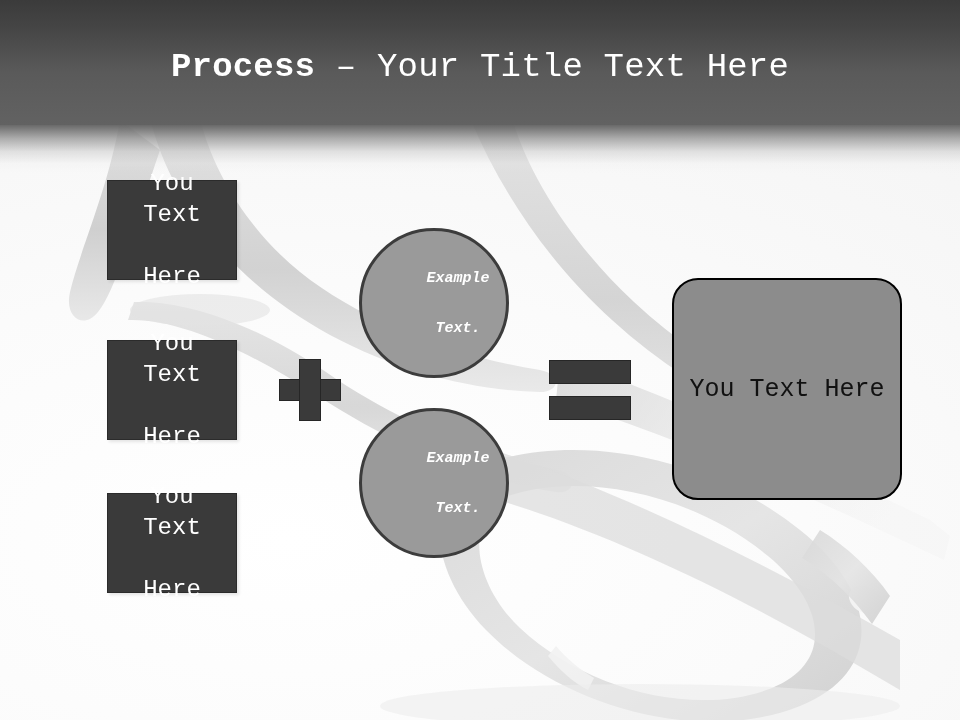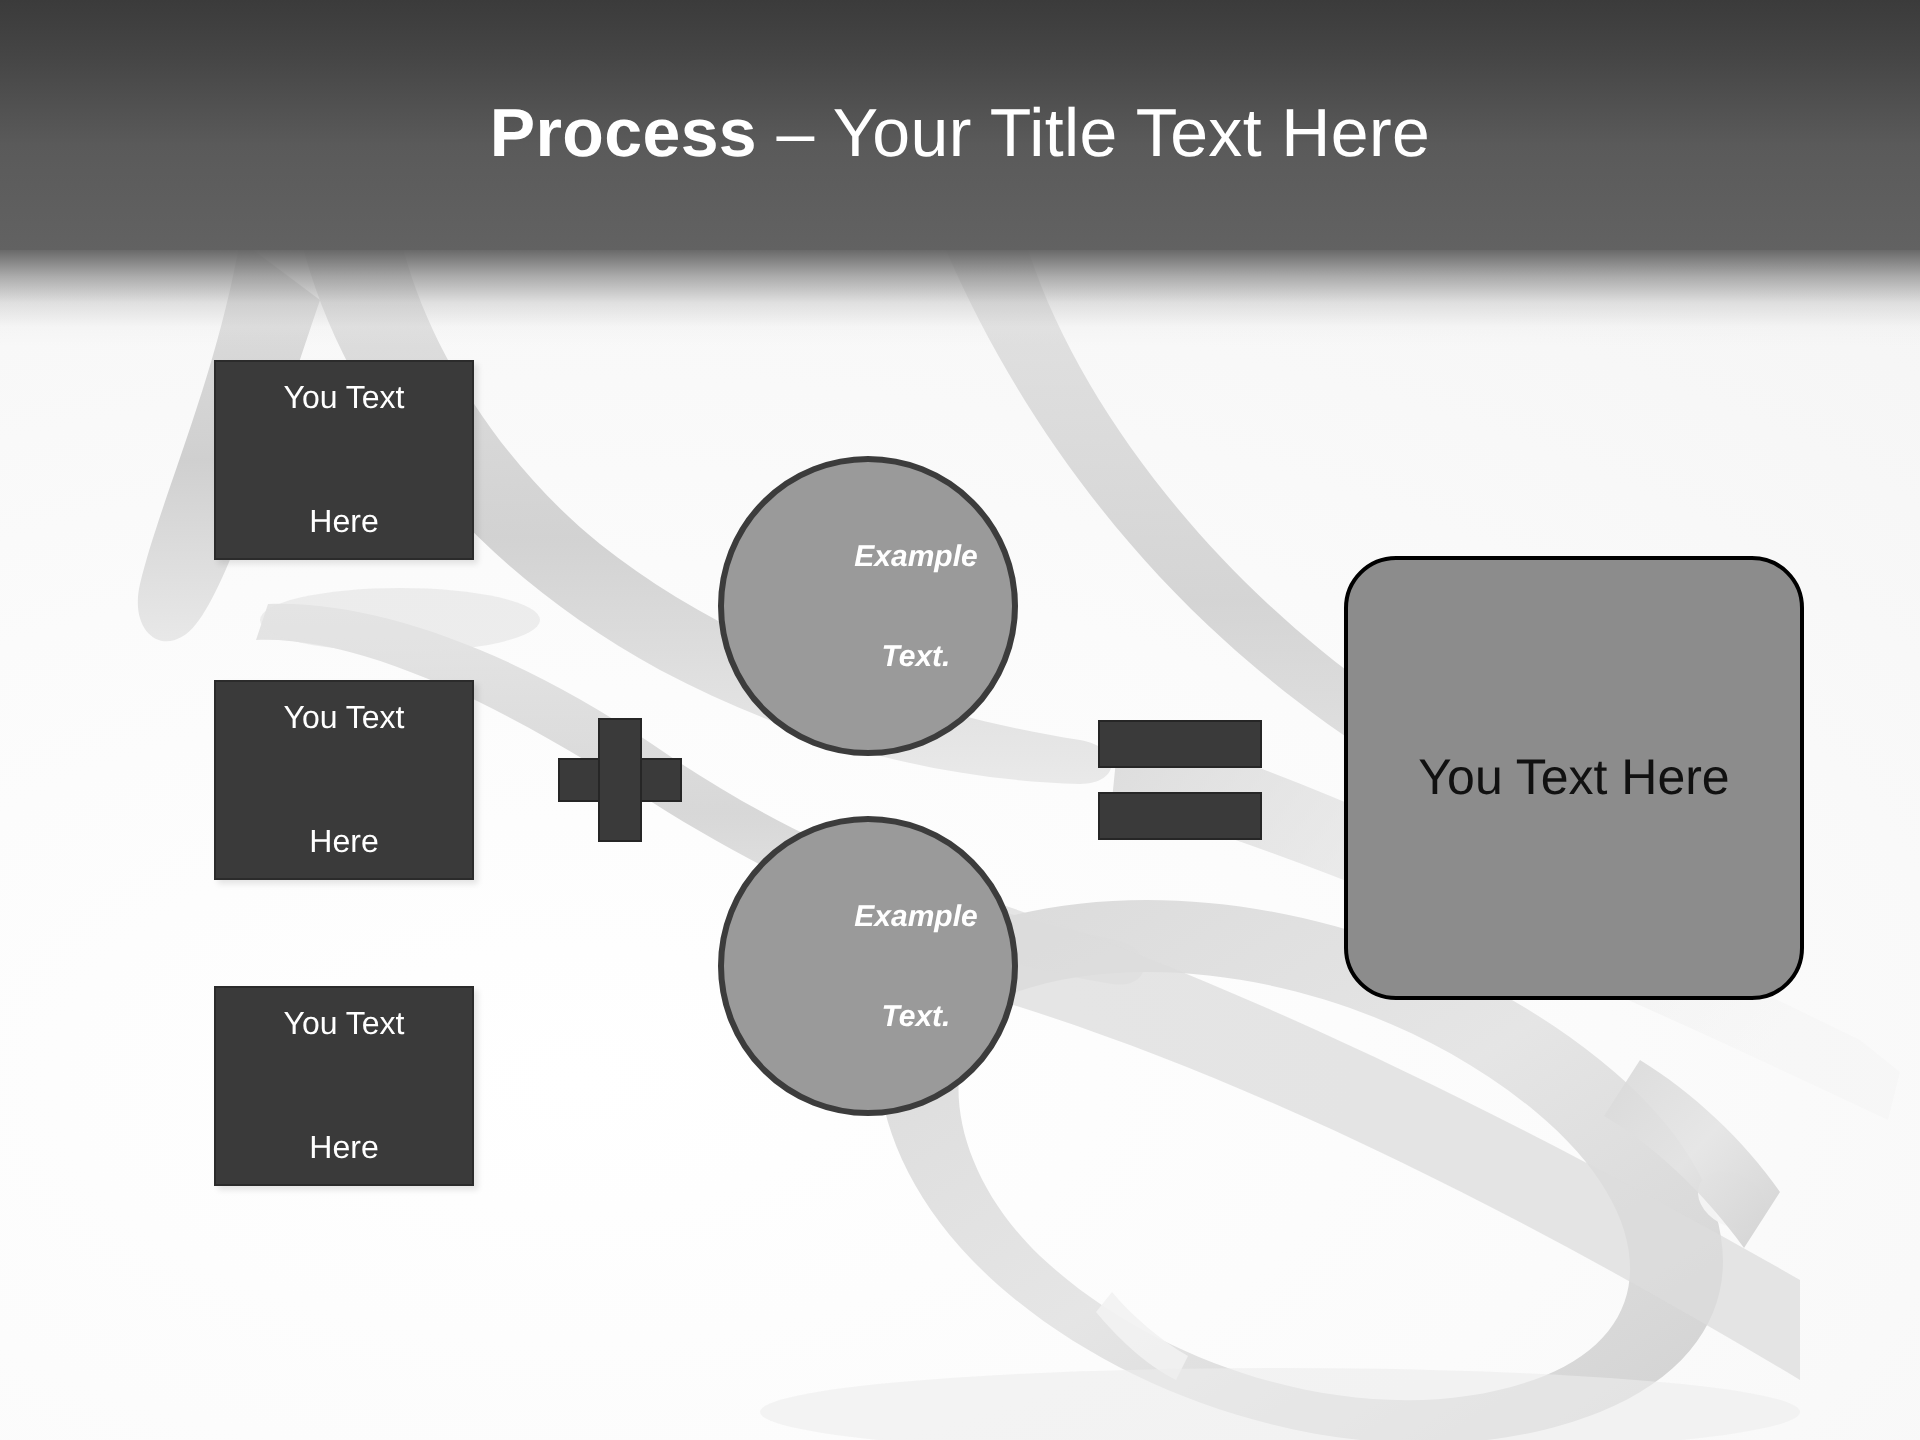--- a/index.html
+++ b/index.html
@@ -6,21 +6,21 @@
     margin: 0;
     padding: 0;
     background: #ffffff;
   }
   #slide {
     position: relative;
     width: 960px;
     height: 720px;
     overflow: hidden;
     background: #fdfdfd;
-    font-family: Liberation Sans, sans-serif;
+    font-family: Liberation Mono, monospace;
   }
 
   
   .bg-wrap {
     position: absolute;
     inset: 0;
     overflow: hidden;
     z-index: 0;
   }
   .bg-base {
@@ -78,21 +78,21 @@
 
   
   .dark-box {
     position: absolute;
     width: 130px;
     height: 100px;
     background: #3a3a3a;
     border: 1px solid #2b2b2b;
     box-sizing: border-box;
     color: #ffffff;
-    font-size: 16px;
+    font-size: 24px;
     line-height: 31px;
     text-align: center;
     display: flex;
     align-items: center;
     justify-content: flex-end;
     z-index: 5;
     box-shadow: 2px 2px 3px rgba(0,0,0,0.10);
   }
   .dark-box span { display: block; width: 100%; padding: 0 8px; box-sizing: border-box; }
   #box1 { left: 107px; top: 180px; }

